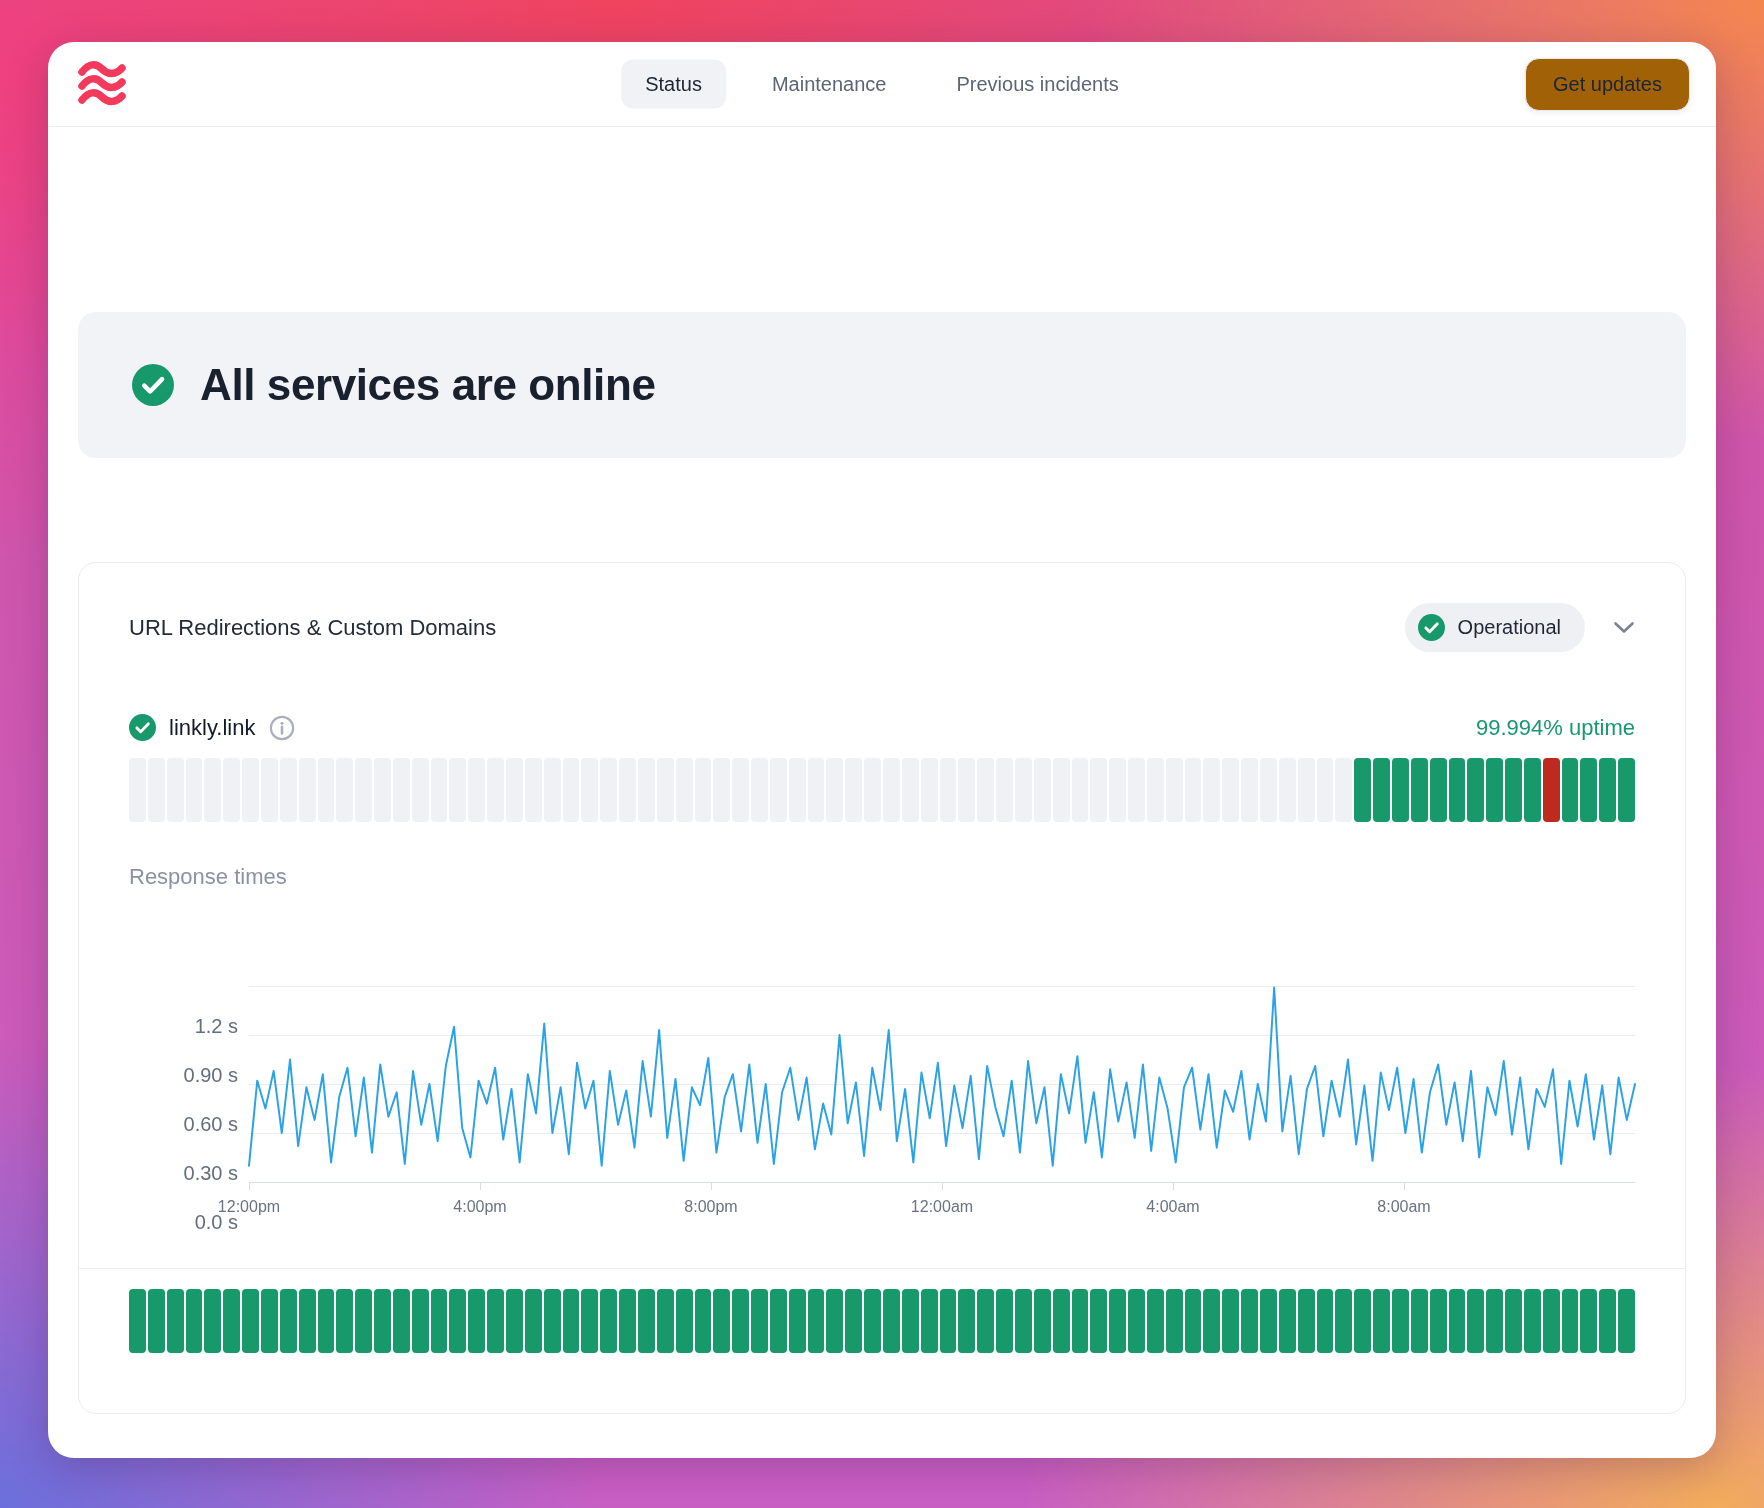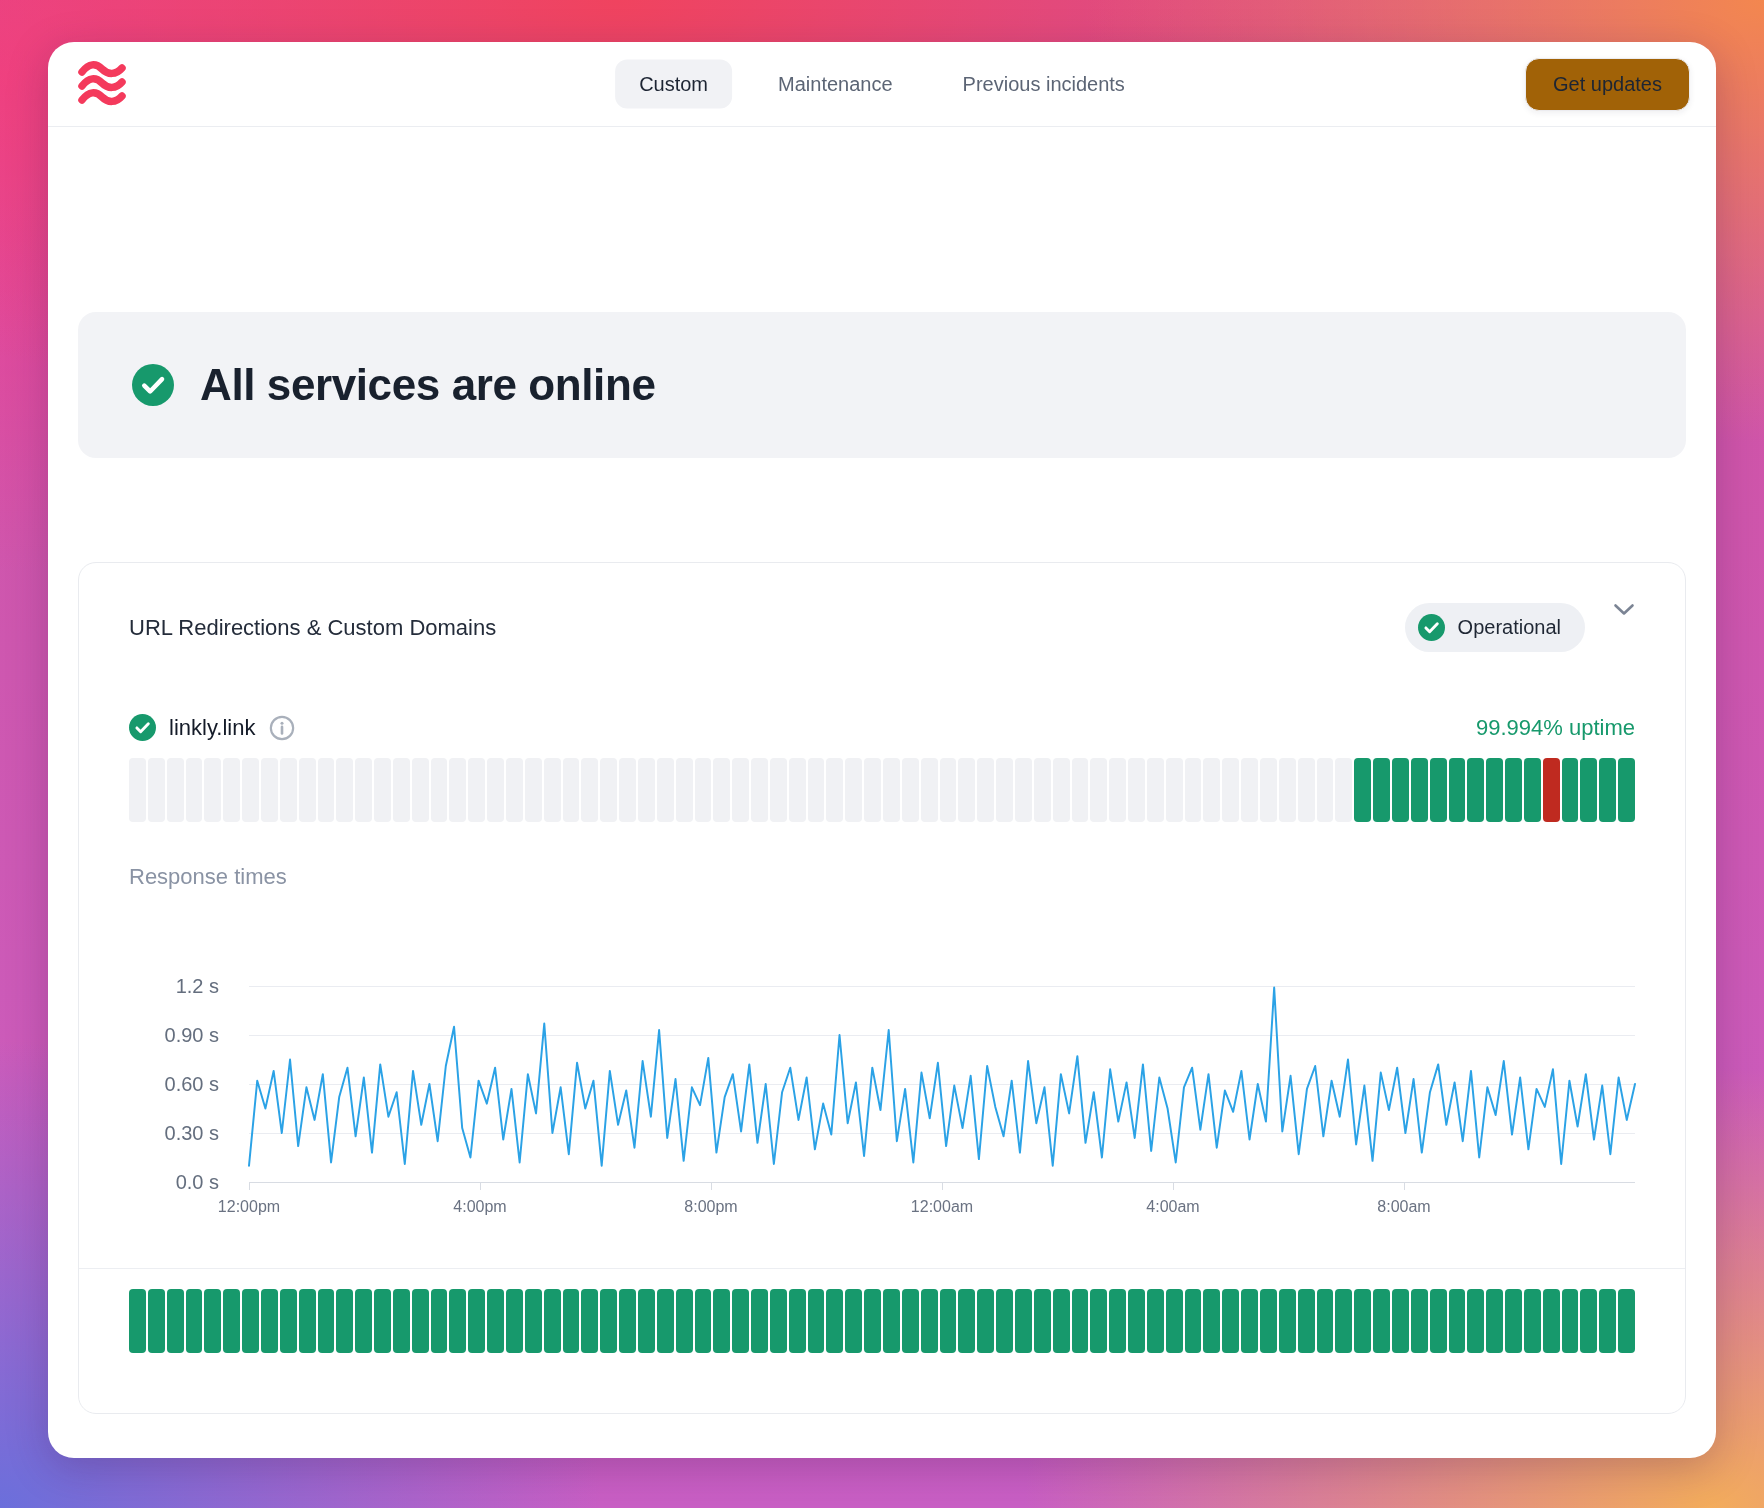--- a/index.html
+++ b/index.html
@@ -52,21 +52,21 @@
     flex:none;
   }
   .banner-text { font-size:44px; font-weight:700; color:#19212e; letter-spacing:-0.4px; }
   
   .card {
     margin:104px 30px 0; background:#fff; border:1px solid #e9ebef;
     border-radius:18px; padding:40px 50px 60px; flex:none;
   }
   .card-head { display:flex; align-items:center; justify-content:space-between; }
   .section-title { font-size:22px; font-weight:500; color:#242c3a; }
-  .status-group { display:flex; gap:28px; }
+  .status-group { display:flex; align-items:center; gap:28px; }
   .status-pill {
     display:flex; align-items:center; gap:13px; background:#eef0f4;
     border-radius:999px; padding:11px 24px 11px 13px; font-size:20px;
     color:#1f2734; cursor:pointer; border:none; font-family:inherit;
   }
   .service-row { margin-top:62px; display:flex; align-items:center; }
   .service-row.endpoint { margin-top:38px; }
   .service-name { font-size:22px; font-weight:400; color:#141b28; margin-left:13px; }
   .info-icon { margin-left:14px; display:flex; cursor:pointer; }
   .uptime { margin-left:auto; font-size:22px; color:#17996c; }
@@ -77,22 +77,22 @@
   }
   .bar { border-radius:4px; height:100%; }
   .bar--empty { background:#f0f1f4; }
   .bar--up    { background:#17996c; }
   .bar--down  { background:#bf2a20; }
   .response-label { margin-top:42px; font-size:22px; color:#8a93a4; }
   
   .chart { margin-top:96px; display:flex; height:250px; }
   .y-axis { flex:none; width:120px; position:relative; height:196px; }
   .y-tick {
-    position:absolute; right:30px; transform:translateY(-50%);
-    font-size:20px; color:#646e7e; white-space:nowrap;
+    position:absolute; right:11px; transform:translateY(-50%);
+    font-size:20px; color:#646e7e; white-space:nowrap;margin-top:40px;
   }
   .plot { flex:1; position:relative; height:196px; }
   .gridline { position:absolute; left:0; right:0; height:1px; background:#eaecf1; }
   .gridline.axis { background:#d8dce3; }
   .plot svg { position:absolute; left:0; top:0; width:100%; height:100%; overflow:visible; }
   .x-tick-mark { position:absolute; top:196px; width:1px; height:8px; background:#d8dce3; }
   .x-label {
     position:absolute; top:212px; transform:translateX(-50%);
     font-size:16px; color:#6a7282; white-space:nowrap;
   }
@@ -105,21 +105,21 @@
 <div class="window">
 
   <div class="header">
     <svg class="logo" viewBox="0 0 52 48" fill="none">
       <path d="M6 12 C 13 3, 20 3, 26 9 C 32 15, 40 15, 46 8" stroke="#f43a5c" stroke-width="7.5" stroke-linecap="round"></path>
       <path d="M6 26 C 13 17, 20 17, 26 23 C 32 29, 40 29, 46 22" stroke="#f43a5c" stroke-width="7.5" stroke-linecap="round"></path>
       <path d="M6 40 C 13 31, 20 31, 26 37 C 32 43, 40 43, 46 36" stroke="#f43a5c" stroke-width="7.5" stroke-linecap="round"></path>
     </svg>
 
     <nav class="nav">
-      <button class="tab active">Custom</button>
+      <button class="tab active">Status</button>
       <button class="tab">Maintenance</button>
       <button class="tab">Previous incidents</button>
     </nav>
 
     <button class="get-updates">Get updates</button>
   </div>
 
   <div class="banner">
     <svg class="check" width="42" height="42" viewBox="0 0 26 26">
       <circle cx="13" cy="13" r="13" fill="#17996c"></circle>

